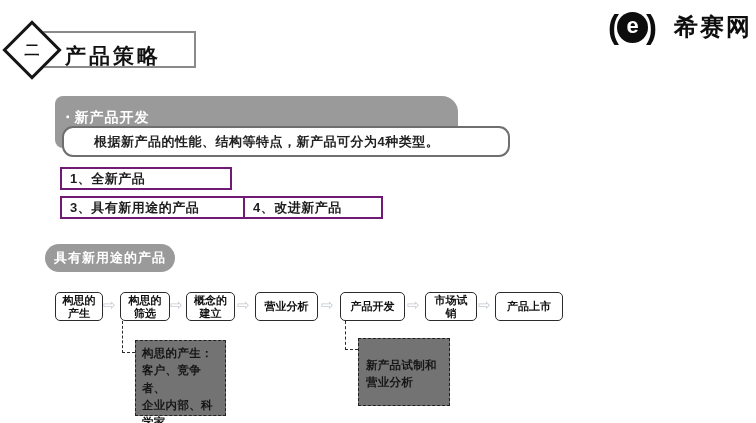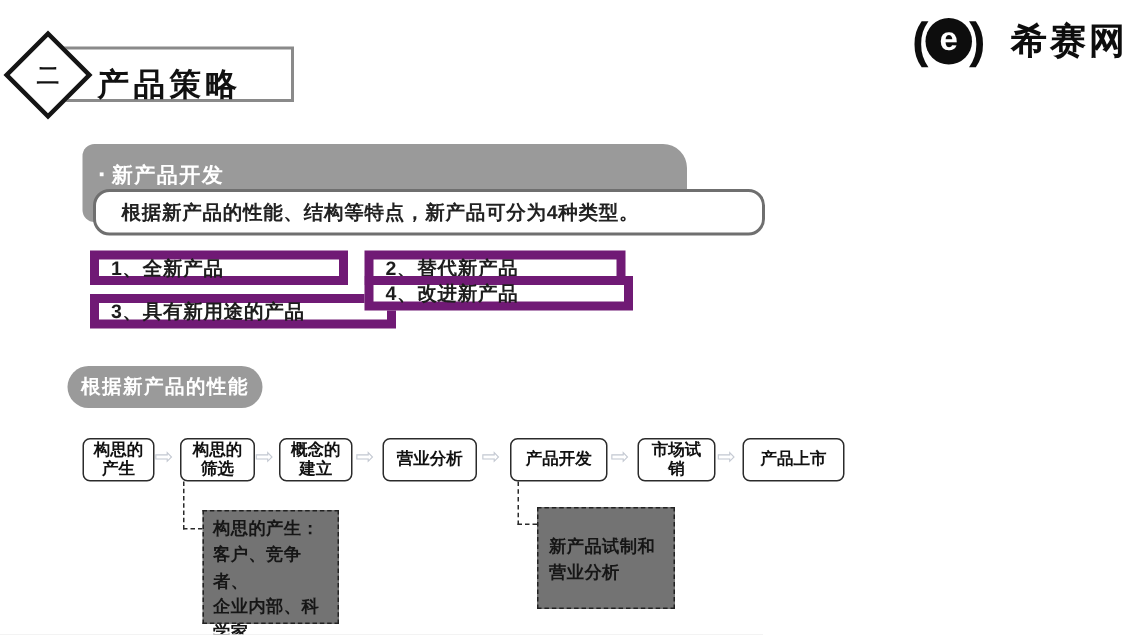--- a/index.html
+++ b/index.html
@@ -42,33 +42,33 @@
   .banner1 {
     position: absolute; left: 55px; top: 96px; width: 403px; height: 52px;
     background: #9a9a9a; border-radius: 8px 16px 8px 8px;
     padding: 12px 0 0 11px;
   }
   .banner1 .txt { color: #ffffff; font-size: 14px; font-weight: bold; letter-spacing: 1px; }
   .banner1 .dot { color: #ffffff; font-size: 10px; margin-right: 5px; vertical-align: 2px; }
   .desc-box {
     position: absolute; left: 62px; top: 126px; width: 448px; height: 31px;
     background: #fff; border: 2px solid #6f6f6f; border-radius: 11px;
-    display: flex; align-items: center; padding-left: 17px;
+    display: flex; align-items: center; padding-left: 30px;
   }
   .desc-box span { font-size: 13px; font-weight: 600; color: #222; letter-spacing: 0.5px; }
 
   .type-box {
-    position: absolute; height: 23px; background: #fff; border: 6px solid #701a75;
+    position: absolute; height: 23px; background: #fff; border: 2px solid #701a75;
     display: flex; align-items: center; padding-left: 8px;
     font-size: 13px; font-weight: 600; color: #1d1d1d; letter-spacing: 0.5px;
   }
   .t1 { left: 60px;  top: 167px; width: 172px; }
   .t2 { left: 243px; top: 167px; width: 174px; }
   .t3 { left: 60px;  top: 196px; width: 204px; }
-  .t4 { left: 243px; top: 184px; width: 179px; }
+  .t4 { left: 243px; top: 196px; width: 140px; }
 
   
   .banner2 {
     position: absolute; left: 45px; top: 244px; width: 130px; height: 28px;
     background: #9a9a9a; border-radius: 14px;
     display: flex; align-items: center; justify-content: center;
   }
   .banner2 span { color: #fff; font-size: 13px; font-weight: bold; letter-spacing: 1px; }
 
   .flow-box {
@@ -129,26 +129,25 @@
   </div>
 
   <div class="banner1">
     <span class="dot">▪</span><span class="txt">新产品开发</span>
   </div>
   <div class="desc-box">
     <span>根据新产品的性能、结构等特点，新产品可分为4种类型。</span>
   </div>
 
   <div class="type-box t1">1、全新产品</div>
-  <div class="type-box t2">2、替代新产品</div>
   <div class="type-box t3">3、具有新用途的产品</div>
   <div class="type-box t4">4、改进新产品</div>
 
   <div class="banner2">
-    <span>根据新产品的性能</span>
+    <span>具有新用途的产品</span>
   </div>
 
   <div class="flow-box s1">构思的
 产生</div>
   <span class="flow-arrow a1">⇨</span>
   <div class="flow-box s2">构思的
 筛选</div>
   <span class="flow-arrow a2">⇨</span>
   <div class="flow-box s3">概念的
 建立</div>

